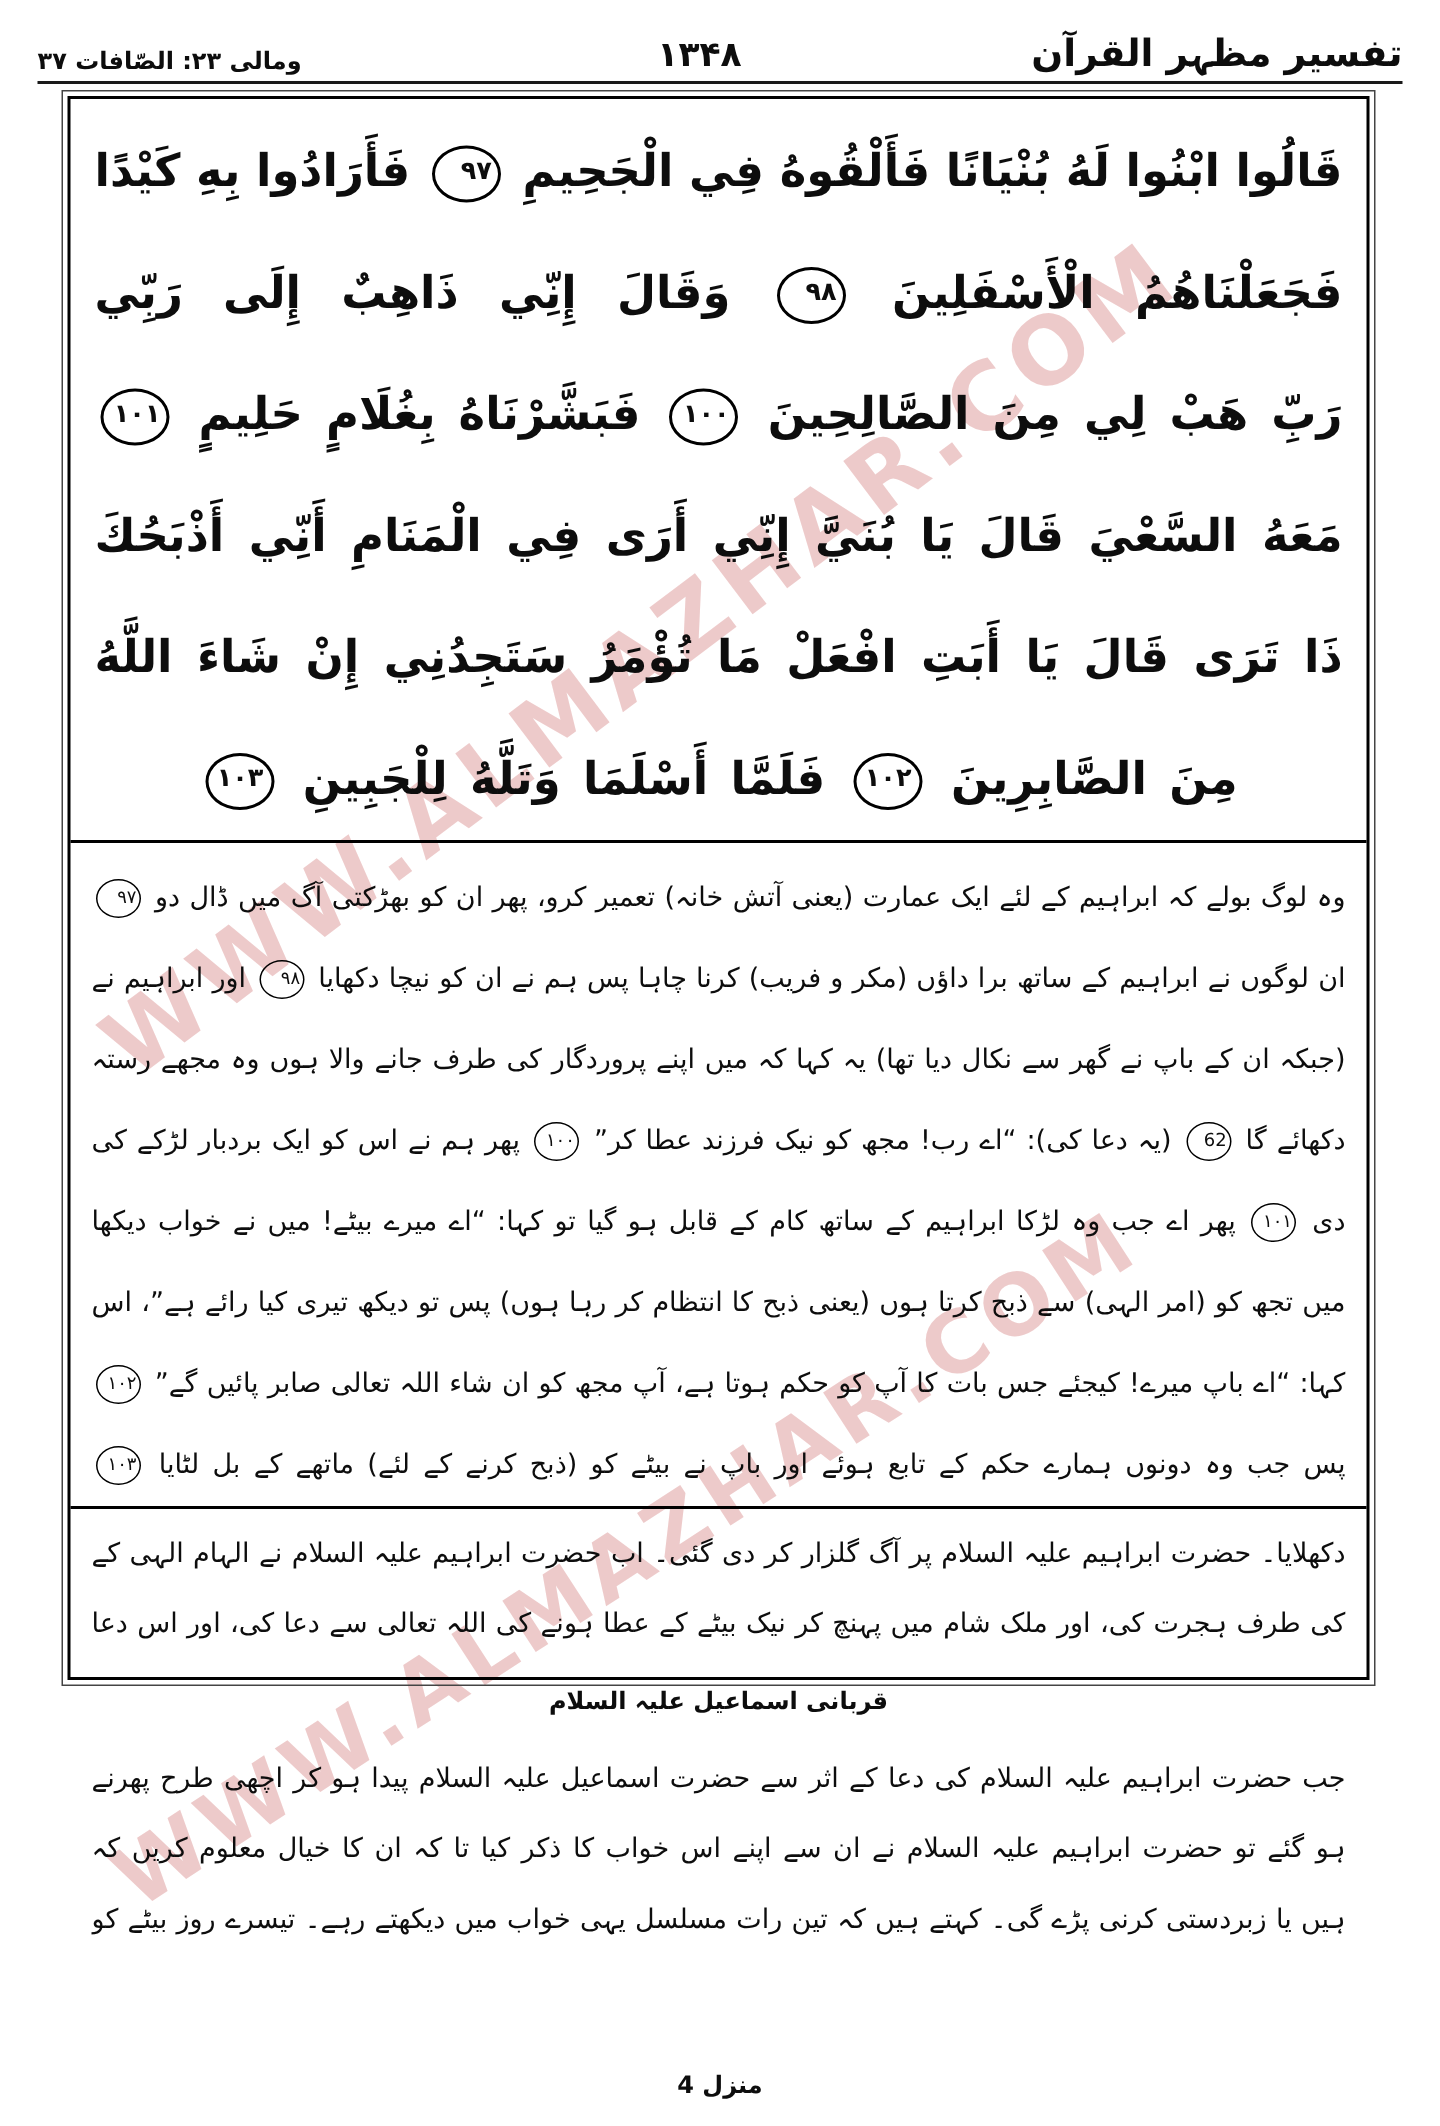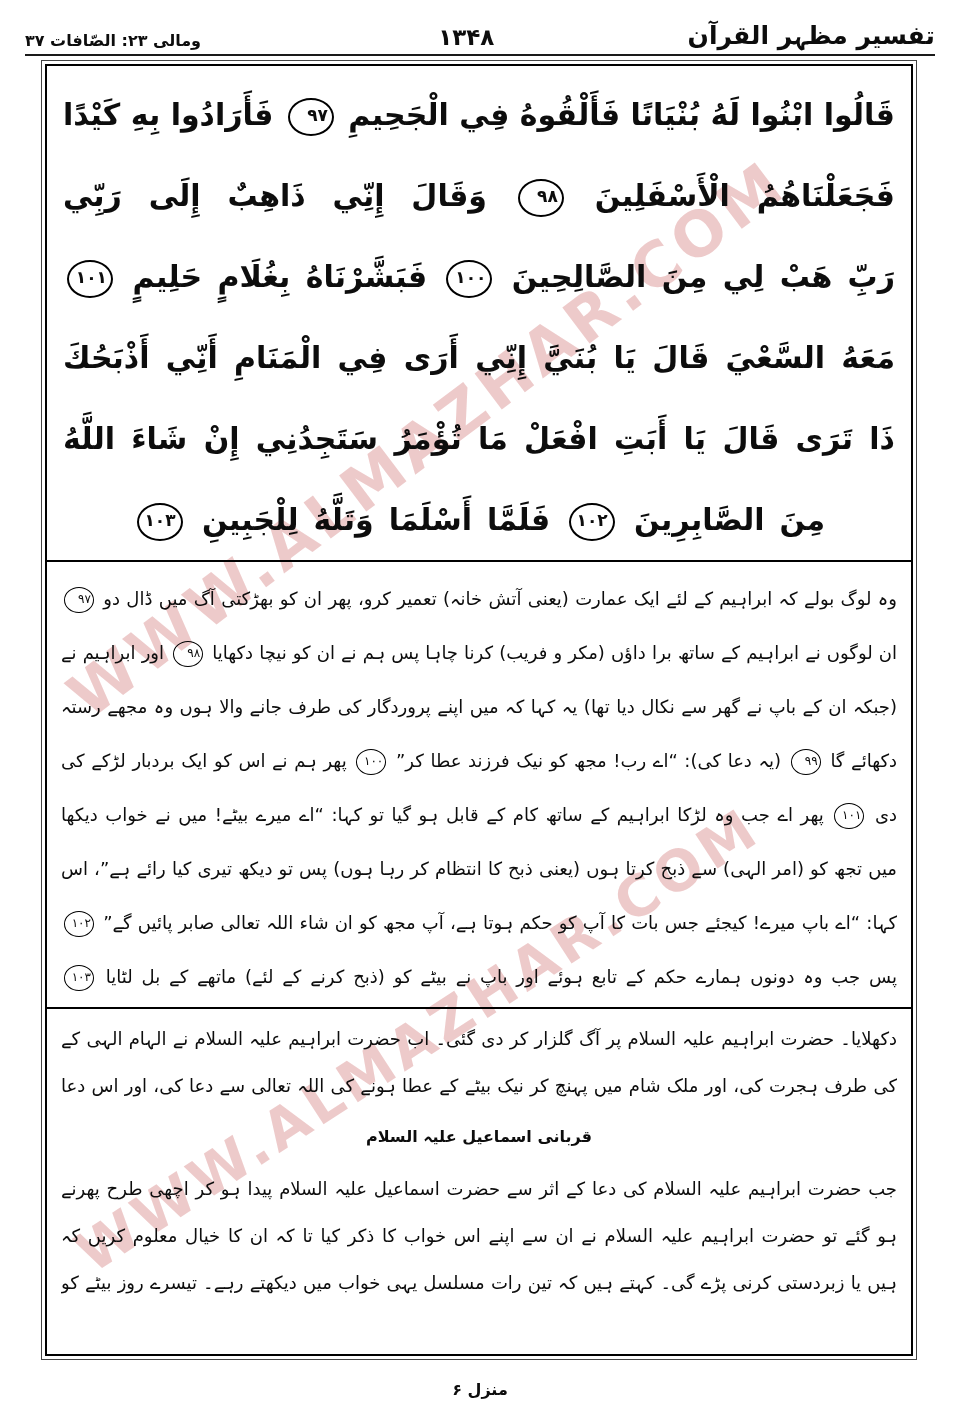--- a/index.html
+++ b/index.html
@@ -32,21 +32,21 @@
   }
   .book-title  { font-size:25px; font-weight:bold;margin-top:24px; }
   .page-number { font-size:23px; font-weight:bold; letter-spacing:2px;margin-left:44px; }
   .juz-ref     { font-size:16px; font-weight:bold; }
   .header-rule {
     position:absolute; top:54px; left:25px; right:25px;
     border-top:2px solid #1a1a1a; z-index:2;
   }
   
   .main-box {
-    position:absolute; top:64px; left:45px; width:868px; height:1292px;
+    position:absolute; top:64px; left:45px; width:868px; height:1056px;
     border:2px solid #000;
     outline:1px solid #444; outline-offset:3px;
     box-sizing:border-box;
     display:flex; flex-direction:column;
     direction:rtl; z-index:1;
     background:transparent;
   }
   section, .main-box > * { box-sizing:border-box; }
   .quran-section {
     height:496px; padding:8px 16px 0;
@@ -123,21 +123,21 @@
         <div class="line quran-line">رَبِّ هَبْ لِي مِنَ الصَّالِحِينَ <span class="vnum">۱۰۰</span> فَبَشَّرْنَاهُ بِغُلَامٍ حَلِيمٍ <span class="vnum">۱۰۱</span> فَلَمَّا بَلَغَ</div>
         <div class="line quran-line">مَعَهُ السَّعْيَ قَالَ يَا بُنَيَّ إِنِّي أَرَى فِي الْمَنَامِ أَنِّي أَذْبَحُكَ فَانْظُرْ مَا</div>
         <div class="line quran-line">ذَا تَرَى قَالَ يَا أَبَتِ افْعَلْ مَا تُؤْمَرُ سَتَجِدُنِي إِنْ شَاءَ اللَّهُ</div>
         <div class="line quran-line">مِنَ الصَّابِرِينَ <span class="vnum">۱۰۲</span> فَلَمَّا أَسْلَمَا وَتَلَّهُ لِلْجَبِينِ <span class="vnum">۱۰۳</span> ج</div>
       </section>
 
     <section class="translation-section">
         <div class="line urdu-line">وہ لوگ بولے کہ ابراہیم کے لئے ایک عمارت (یعنی آتش خانہ) تعمیر کرو، پھر ان کو بھڑکتی آگ میں ڈال دو <span class="vnum">۹۷</span> تو</div>
         <div class="line urdu-line">ان لوگوں نے ابراہیم کے ساتھ برا داؤں (مکر و فریب) کرنا چاہا پس ہم نے ان کو نیچا دکھایا <span class="vnum">۹۸</span> اور ابراہیم نے</div>
         <div class="line urdu-line">(جبکہ ان کے باپ نے گھر سے نکال دیا تھا) یہ کہا کہ میں اپنے پروردگار کی طرف جانے والا ہوں وہ مجھے رستہ</div>
-        <div class="line urdu-line">دکھائے گا <span class="vnum">۹۹</span> (یہ دعا کی): “اے رب! مجھ کو نیک فرزند عطا کر” <span class="vnum">۱۰۰</span> پھر ہم نے اس کو ایک بردبار لڑکے کی خوشخبری</div>
+        <div class="line urdu-line">دکھائے گا <span class="vnum">62</span> (یہ دعا کی): “اے رب! مجھ کو نیک فرزند عطا کر” <span class="vnum">۱۰۰</span> پھر ہم نے اس کو ایک بردبار لڑکے کی خوشخبری</div>
         <div class="line urdu-line">دی <span class="vnum">۱۰۱</span> پھر اے جب وہ لڑکا ابراہیم کے ساتھ کام کے قابل ہو گیا تو کہا: “اے میرے بیٹے! میں نے خواب دیکھا</div>
         <div class="line urdu-line">میں تجھ کو (امر الہی) سے ذبح کرتا ہوں (یعنی ذبح کا انتظام کر رہا ہوں) پس تو دیکھ تیری کیا رائے ہے”، اس نے</div>
         <div class="line urdu-line">کہا: “اے باپ میرے! کیجئے جس بات کا آپ کو حکم ہوتا ہے، آپ مجھ کو ان شاء اللہ تعالی صابر پائیں گے” <span class="vnum">۱۰۲</span></div>
         <div class="line urdu-line">پس جب وہ دونوں ہمارے حکم کے تابع ہوئے اور باپ نے بیٹے کو (ذبح کرنے کے لئے) ماتھے کے بل لٹایا <span class="vnum">۱۰۳</span></div>
       </section>
 
     <section class="commentary-section">
       <div class="para1">
           <div class="line urdu-line">دکھلایا۔ حضرت ابراہیم علیہ السلام پر آگ گلزار کر دی گئی۔ اب حضرت ابراہیم علیہ السلام نے الہام الہی کے موافق ملک شام</div>
           <div class="line urdu-line">کی طرف ہجرت کی، اور ملک شام میں پہنچ کر نیک بیٹے کے عطا ہونے کی اللہ تعالی سے دعا کی، اور اس دعا کے اثر سے حضرت</div>
@@ -145,16 +145,16 @@
       <h2 class="commentary-heading">قربانی اسماعیل علیہ السلام</h2>
       <div class="para2">
           <div class="line urdu-line">جب حضرت ابراہیم علیہ السلام کی دعا کے اثر سے حضرت اسماعیل علیہ السلام پیدا ہو کر اچھی طرح پھرنے چلنے کے قابل</div>
           <div class="line urdu-line">ہو گئے تو حضرت ابراہیم علیہ السلام نے ان سے اپنے اس خواب کا ذکر کیا تا کہ ان کا خیال معلوم کریں کہ خوشی سے آمادہ ہوتے</div>
           <div class="line urdu-line">ہیں یا زبردستی کرنی پڑے گی۔ کہتے ہیں کہ تین رات مسلسل یہی خواب میں دیکھتے رہے۔ تیسرے روز بیٹے کو اطلاع کی، بیٹے</div>
         </div>
     </section>
   </main>
 
   <footer class="page-footer">
-    <span>منزل ۶</span>
+    <span>منزل 4</span>
   </footer>
 
 </div>
 
 </body></html>

